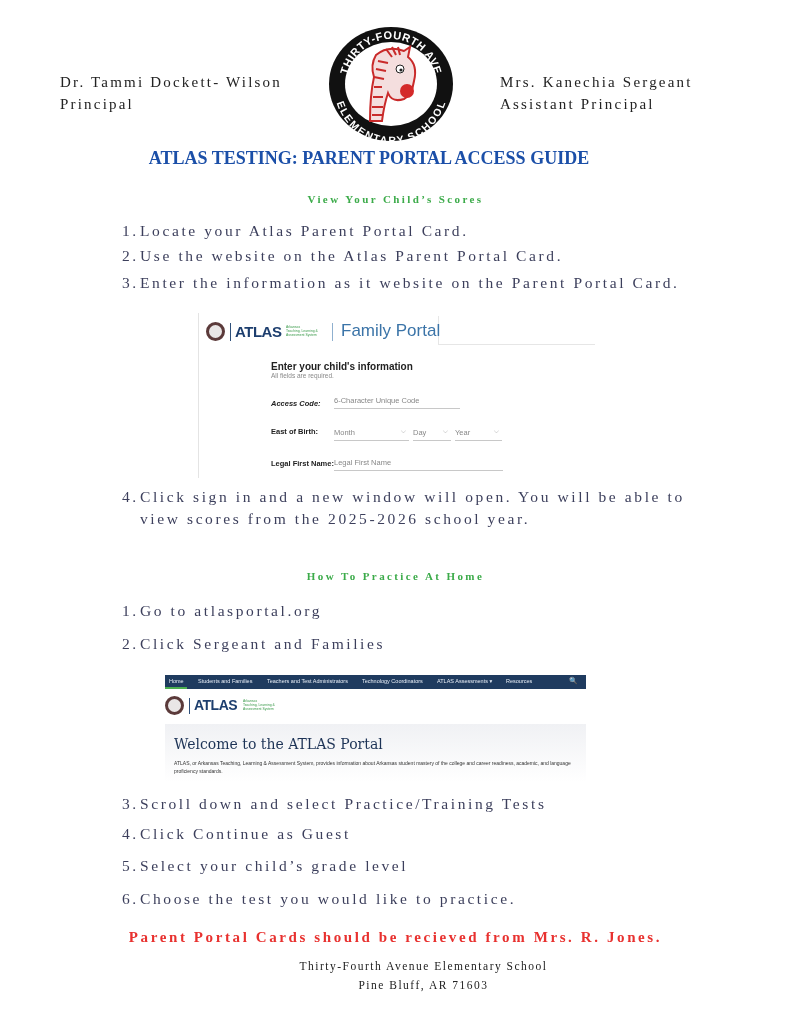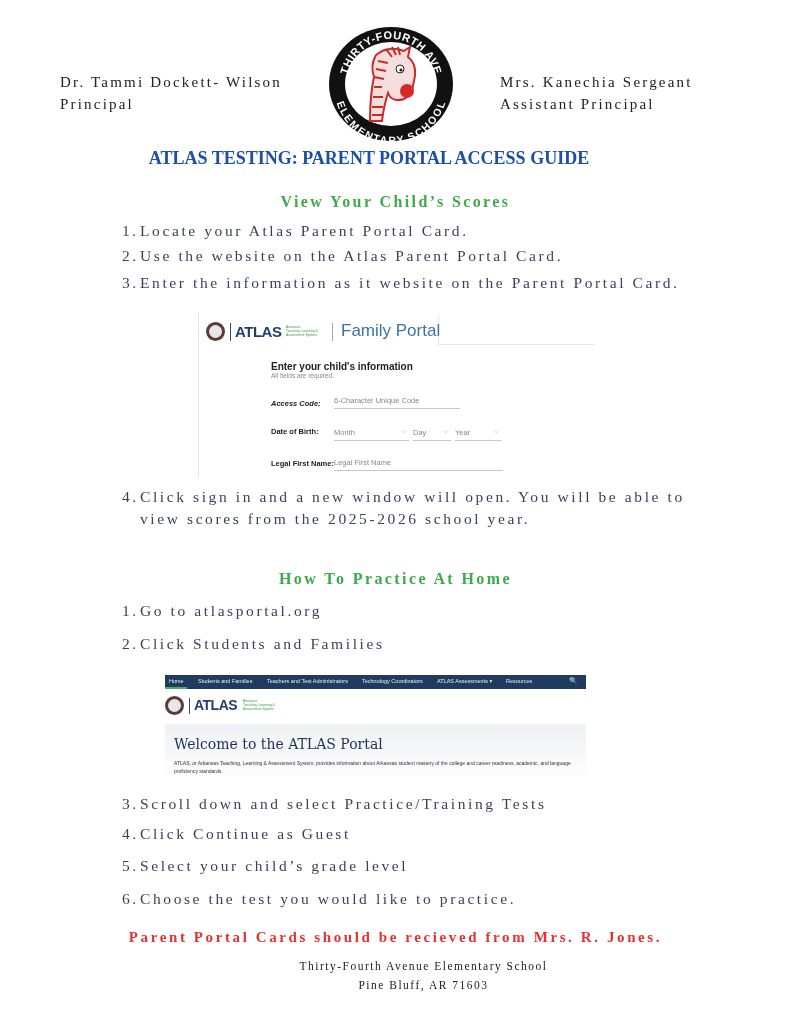--- a/index.html
+++ b/index.html
@@ -15,21 +15,21 @@
   .header-right { left: 500px; width: 215px; }
 
   .logo { position: absolute; left: 326px; top: 25px; width: 130px; height: 118px; }
 
   .main-title {
     position: absolute; top: 148px; left: 0; width: 738px; text-align: center;
     font-family: "Liberation Serif", serif; font-weight: bold; font-size: 18px; color: #1b4fa8;
   }
   .section-title {
     position: absolute; left: 0; width: 791px; text-align: center;
-    font-family: "Liberation Serif", serif; font-weight: bold; font-size: 16px; letter-spacing: 2.4px; color: #3cab4a;
+    font-family: "Liberation Serif", serif; font-weight: bold; font-size: 11px; letter-spacing: 2.4px; color: #3cab4a;
   }
   .step {
     position: absolute; left: 122px; font-family: "Liberation Serif", serif; font-size: 15.5px;
     letter-spacing: 2.6px; color: #3c3f5c; white-space: nowrap; line-height: 22px;
   }
   .step .num { display: inline-block; width: 18px; }
 
   
   .fp { position: absolute; left: 198px; top: 313px; width: 397px; height: 165px; font-family: "Liberation Sans", sans-serif; }
   .fp-leftborder { position: absolute; left: 0; top: 0; width: 1px; height: 165px; background: #e4e4e4; }
@@ -133,21 +133,21 @@
   <div class="fp-title">Family Portal</div>
 
   <div class="fp-h">Enter your child's information</div>
   <div class="fp-note">All fields are required.</div>
 
   <div class="fp-label" style="top:86px;font-style:italic;">Access Code:</div>
   <div class="fp-field" style="left:136px; top:83px; width:126px;">
     <span>6-Character Unique Code</span>
   </div>
 
-  <div class="fp-label" style="top:114px;">Date of Birth:</div>
+  <div class="fp-label" style="top:114px;">East of Birth:</div>
   <div class="fp-field" style="left:136px; top:115px; width:75px;">
     <span>Month</span><span class="chev">⌵</span>
   </div>
   <div class="fp-field" style="left:215px; top:115px; width:38px;">
     <span>Day</span><span class="chev">⌵</span>
   </div>
   <div class="fp-field" style="left:257px; top:115px; width:47px;">
     <span>Year</span><span class="chev">⌵</span>
   </div>
 
@@ -161,21 +161,21 @@
   <span class="num">4.</span><span>Click sign in and a new window will open. You will be able to</span>
 </div>
 <div class="step" style="top:508px; left:140px;">view scores from the 2025-2026 school year.</div>
 
 <div class="section-title" style="top:570px;">How To Practice At Home</div>
 
 <div class="step" style="top:600px;">
   <span class="num">1.</span><span>Go to atlasportal.org</span>
 </div>
 <div class="step" style="top:633px;">
-  <span class="num">2.</span><span>Click Students and Families</span>
+  <span class="num">2.</span><span>Click Sergeant and Families</span>
 </div>
 
 <div class="ap">
   <div class="ap-nav">
     <span class="ap-nav-item" style="left:4px;">Home</span>
     <span class="ap-nav-item" style="left:33px;">Students and Families</span>
     <span class="ap-nav-item" style="left:102px;">Teachers and Test Administrators</span>
     <span class="ap-nav-item" style="left:197px;">Technology Coordinators</span>
     <span class="ap-nav-item" style="left:272px;">ATLAS Assessments ▾</span>
     <span class="ap-nav-item" style="left:341px;">Resources</span>

